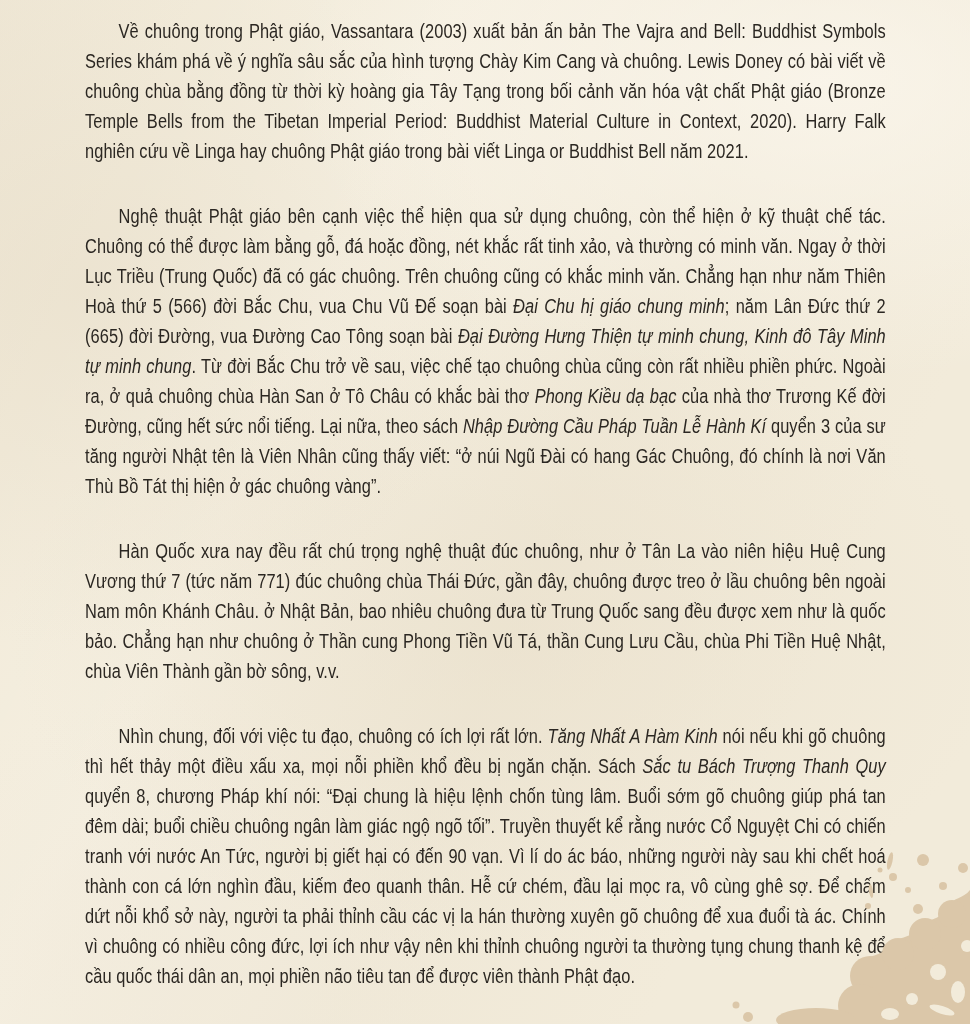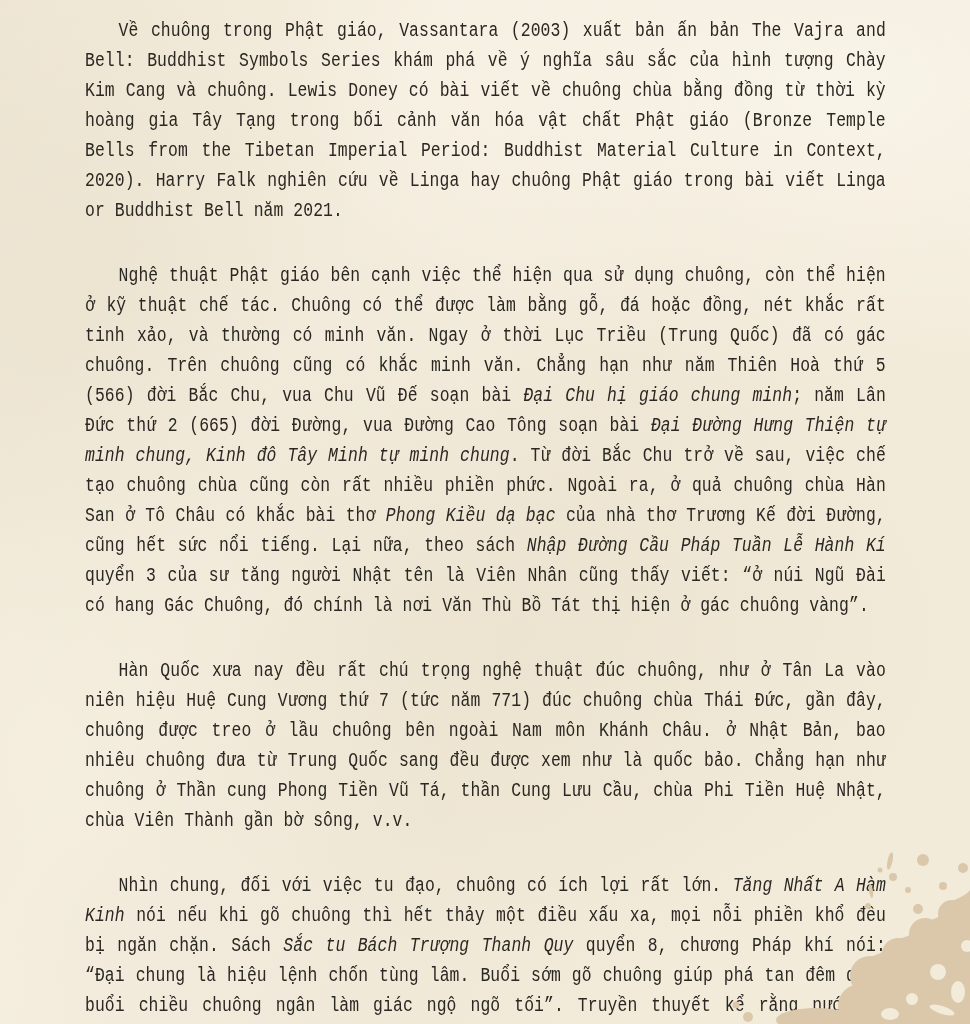--- a/index.html
+++ b/index.html
@@ -19,21 +19,20 @@
     background-color: #f2ebda;
     background-image:
       radial-gradient(900px 500px at 85% 8%,  rgba(252,248,239,0.75), rgba(252,248,239,0) 60%),
       radial-gradient(700px 600px at 8% 28%,  rgba(227,216,194,0.40), rgba(227,216,194,0) 60%),
       radial-gradient(800px 520px at 52% 62%, rgba(232,222,201,0.50), rgba(232,222,201,0) 62%),
       radial-gradient(520px 420px at 18% 92%, rgba(241,234,219,0.65), rgba(241,234,219,0) 60%),
       linear-gradient(115deg, rgba(220,208,185,0.14) 0%, rgba(220,208,185,0) 14%,
                        rgba(255,252,245,0.22) 32%, rgba(220,208,185,0.10) 56%,
                        rgba(220,208,185,0) 78%);
     overflow: hidden;
-    font-family: Liberation Mono, monospace;
   }
   .text-block {
     position: absolute;
     left: 85px;
     top: 16px;
     width: 1001px;            
     transform: scaleX(0.8);
     transform-origin: 0 0;
   }
   .para {

